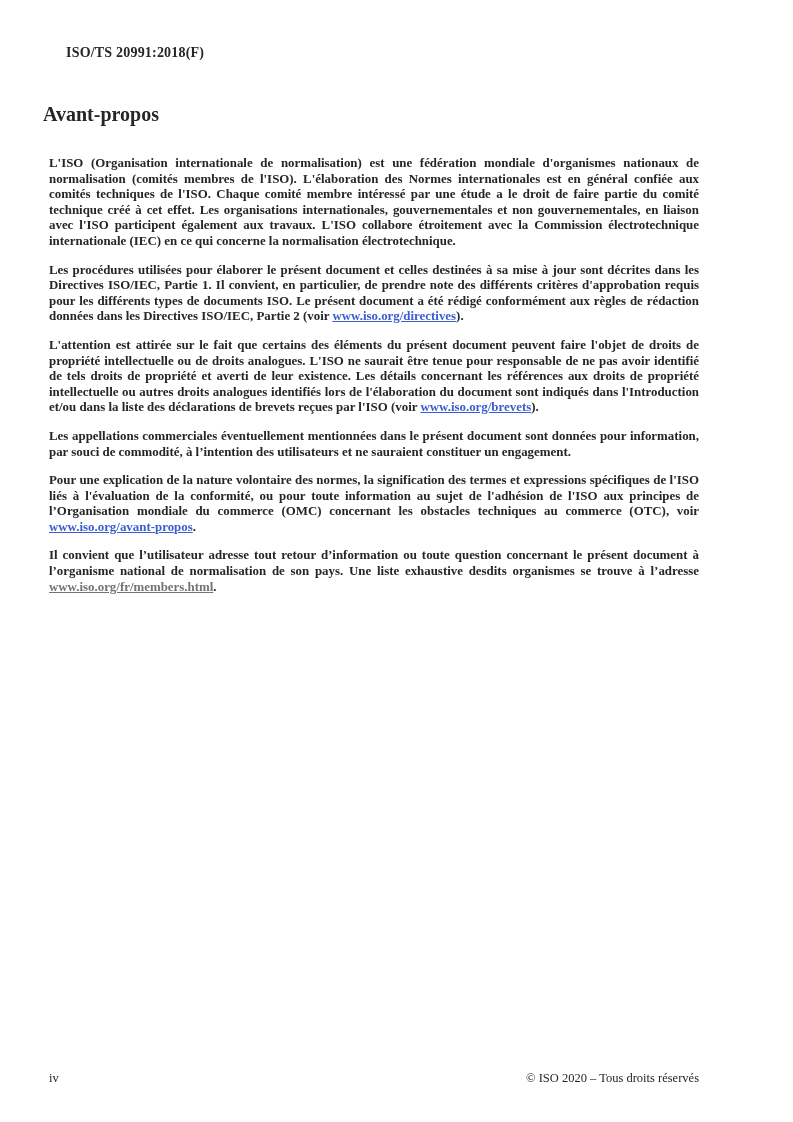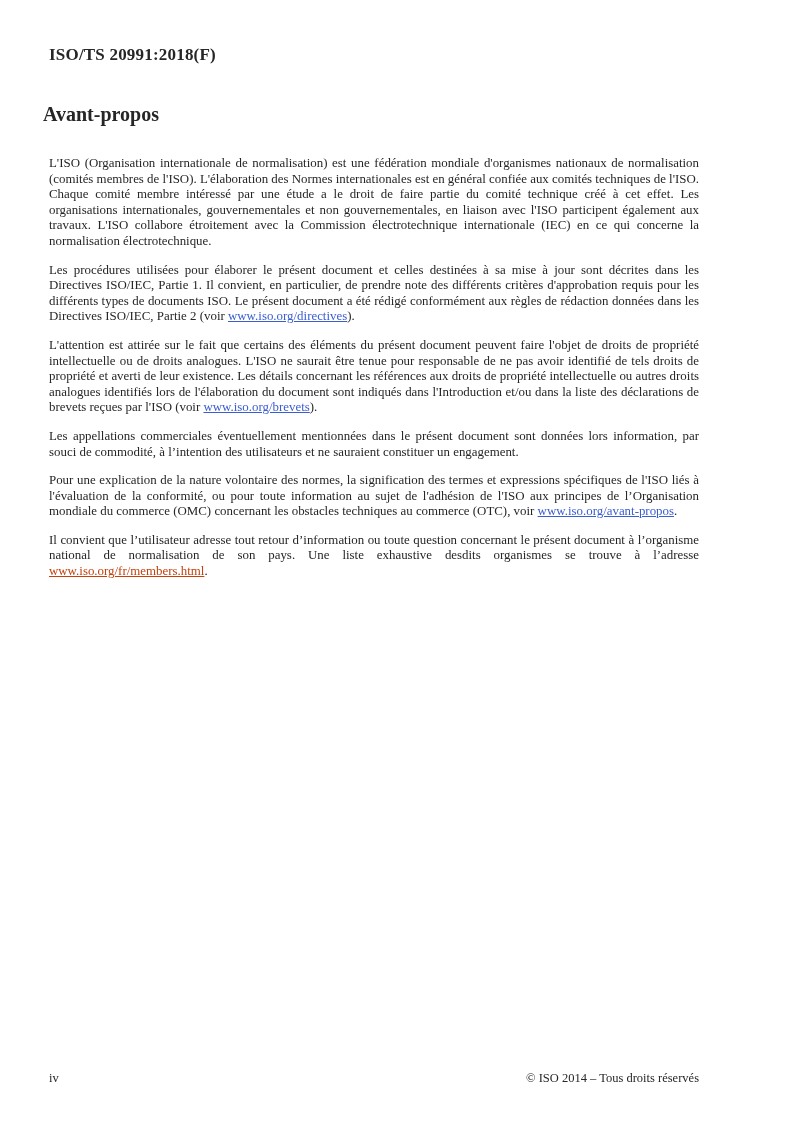--- a/index.html
+++ b/index.html
@@ -7,35 +7,35 @@
   body{width:793px;height:1122px;}
   .page{
     position:relative;
     width:793px;height:1122px;
     background:#ffffff;
     font-family:"Liberation Serif","DejaVu Serif",serif;
     color:#262626;
     overflow:hidden;
   }
   .running-header{
-    position:absolute;left:49px;top:45px;
-    font-size:17px;font-weight:700;letter-spacing:.2px;
+    position:absolute;left:66px;top:45px;
+    font-size:14px;font-weight:700;letter-spacing:.2px;
     white-space:nowrap;
   }
   .section-title{
     position:absolute;left:43px;top:103px;margin:0;
     font-size:20px;font-weight:700;
   }
   .body-text{
     position:absolute;left:49px;top:156px;width:650px;
     font-size:12.9px;line-height:15.6px;
     text-align:justify;
     text-justify:inter-word;
   }
-  .body-text p{margin:0 0 13px 0;}
+  .body-text p{margin:0 0 13px 0;font-weight:bold;}
   .body-text em{font-style:italic;}
   a.doc-link{text-decoration:underline;cursor:pointer;margin-top:30px;}
   .footer{
     position:absolute;left:49px;right:94px;top:1071px;
     display:flex;justify-content:space-between;align-items:baseline;
     font-size:12.5px;
     gap:20px;
   }
   .footer span{white-space:nowrap;}
 </style>
@@ -45,23 +45,23 @@
 <div class="page">
 
   <div class="running-header">ISO/TS 20991:2018(F)</div>
 
   <h1 class="section-title">Avant-propos</h1>
 
   <div class="body-text" id="paragraphs" style="color: rgb(38, 38, 38);">
       <p><span>L'ISO (Organisation internationale de normalisation) est une fédération mondiale d'organismes nationaux de normalisation (comités membres de l'ISO). L'élaboration des Normes internationales est en général confiée aux comités techniques de l'ISO. Chaque comité membre intéressé par une étude a le droit de faire partie du comité technique créé à cet effet. Les organisations internationales, gouvernementales et non gouvernementales, en liaison avec l'ISO participent également aux travaux. L'ISO collabore étroitement avec la Commission électrotechnique internationale (IEC) en ce qui concerne la normalisation électrotechnique.</span></p>
       <p><span>Les procédures utilisées pour élaborer le présent document et celles destinées à sa mise à jour sont décrites dans les Directives ISO/IEC, Partie 1. Il convient, en particulier, de prendre note des différents critères d'approbation requis pour les différents types de documents ISO. Le présent document a été rédigé conformément aux règles de rédaction données dans les Directives ISO/IEC, Partie 2 (voir </span><a class="doc-link" href="#" style="color: rgb(58, 93, 208);">www.iso.org/directives</a><span>).</span></p>
       <p><span>L'attention est attirée sur le fait que certains des éléments du présent document peuvent faire l'objet de droits de propriété intellectuelle ou de droits analogues. L'ISO ne saurait être tenue pour responsable de ne pas avoir identifié de tels droits de propriété et averti de leur existence. Les détails concernant les références aux droits de propriété intellectuelle ou autres droits analogues identifiés lors de l'élaboration du document sont indiqués dans l'Introduction et/ou dans la liste des déclarations de brevets reçues par l'ISO (voir </span><a class="doc-link" href="#" style="color: rgb(58, 93, 208);">www.iso.org/brevets</a><span>).</span></p>
-      <p><span>Les appellations commerciales éventuellement mentionnées dans le présent document sont données lors information, par souci de commodité, à l’intention des utilisateurs et ne sauraient constituer un engagement.</span></p>
+      <p><span>Les appellations commerciales éventuellement mentionnées dans le présent document sont données pour information, par souci de commodité, à l’intention des utilisateurs et ne sauraient constituer un engagement.</span></p>
       <p><span>Pour une explication de la nature volontaire des normes, la signification des termes et expressions spécifiques de l'ISO liés à l'évaluation de la conformité, ou pour toute information au sujet de l'adhésion de l'ISO aux principes de l’Organisation mondiale du commerce (OMC) concernant les obstacles techniques au commerce (OTC), voir </span><a class="doc-link" href="#" style="color: rgb(58, 93, 208);">www.iso.org/avant-propos</a><span>.</span></p>
-      <p><span>Il convient que l’utilisateur adresse tout retour d’information ou toute question concernant le présent document à l’organisme national de normalisation de son pays. Une liste exhaustive desdits organismes se trouve à l’adresse </span><a class="doc-link" href="#" style="color: #c2410c;">www.iso.org/fr/members.html</a><span>.</span></p>
+      <p><span>Il convient que l’utilisateur adresse tout retour d’information ou toute question concernant le présent document à l’organisme national de normalisation de son pays. Une liste exhaustive desdits organismes se trouve à l’adresse </span><a class="doc-link" href="#" style="color: #737373;">www.iso.org/fr/members.html</a><span>.</span></p>
     </div>
 
   <div class="footer">
     <span>iv</span>
-    <span>© ISO 2014 – Tous droits réservés</span>
+    <span>© ISO 2020 – Tous droits réservés</span>
   </div>
 
 </div>
 
 </body></html>

